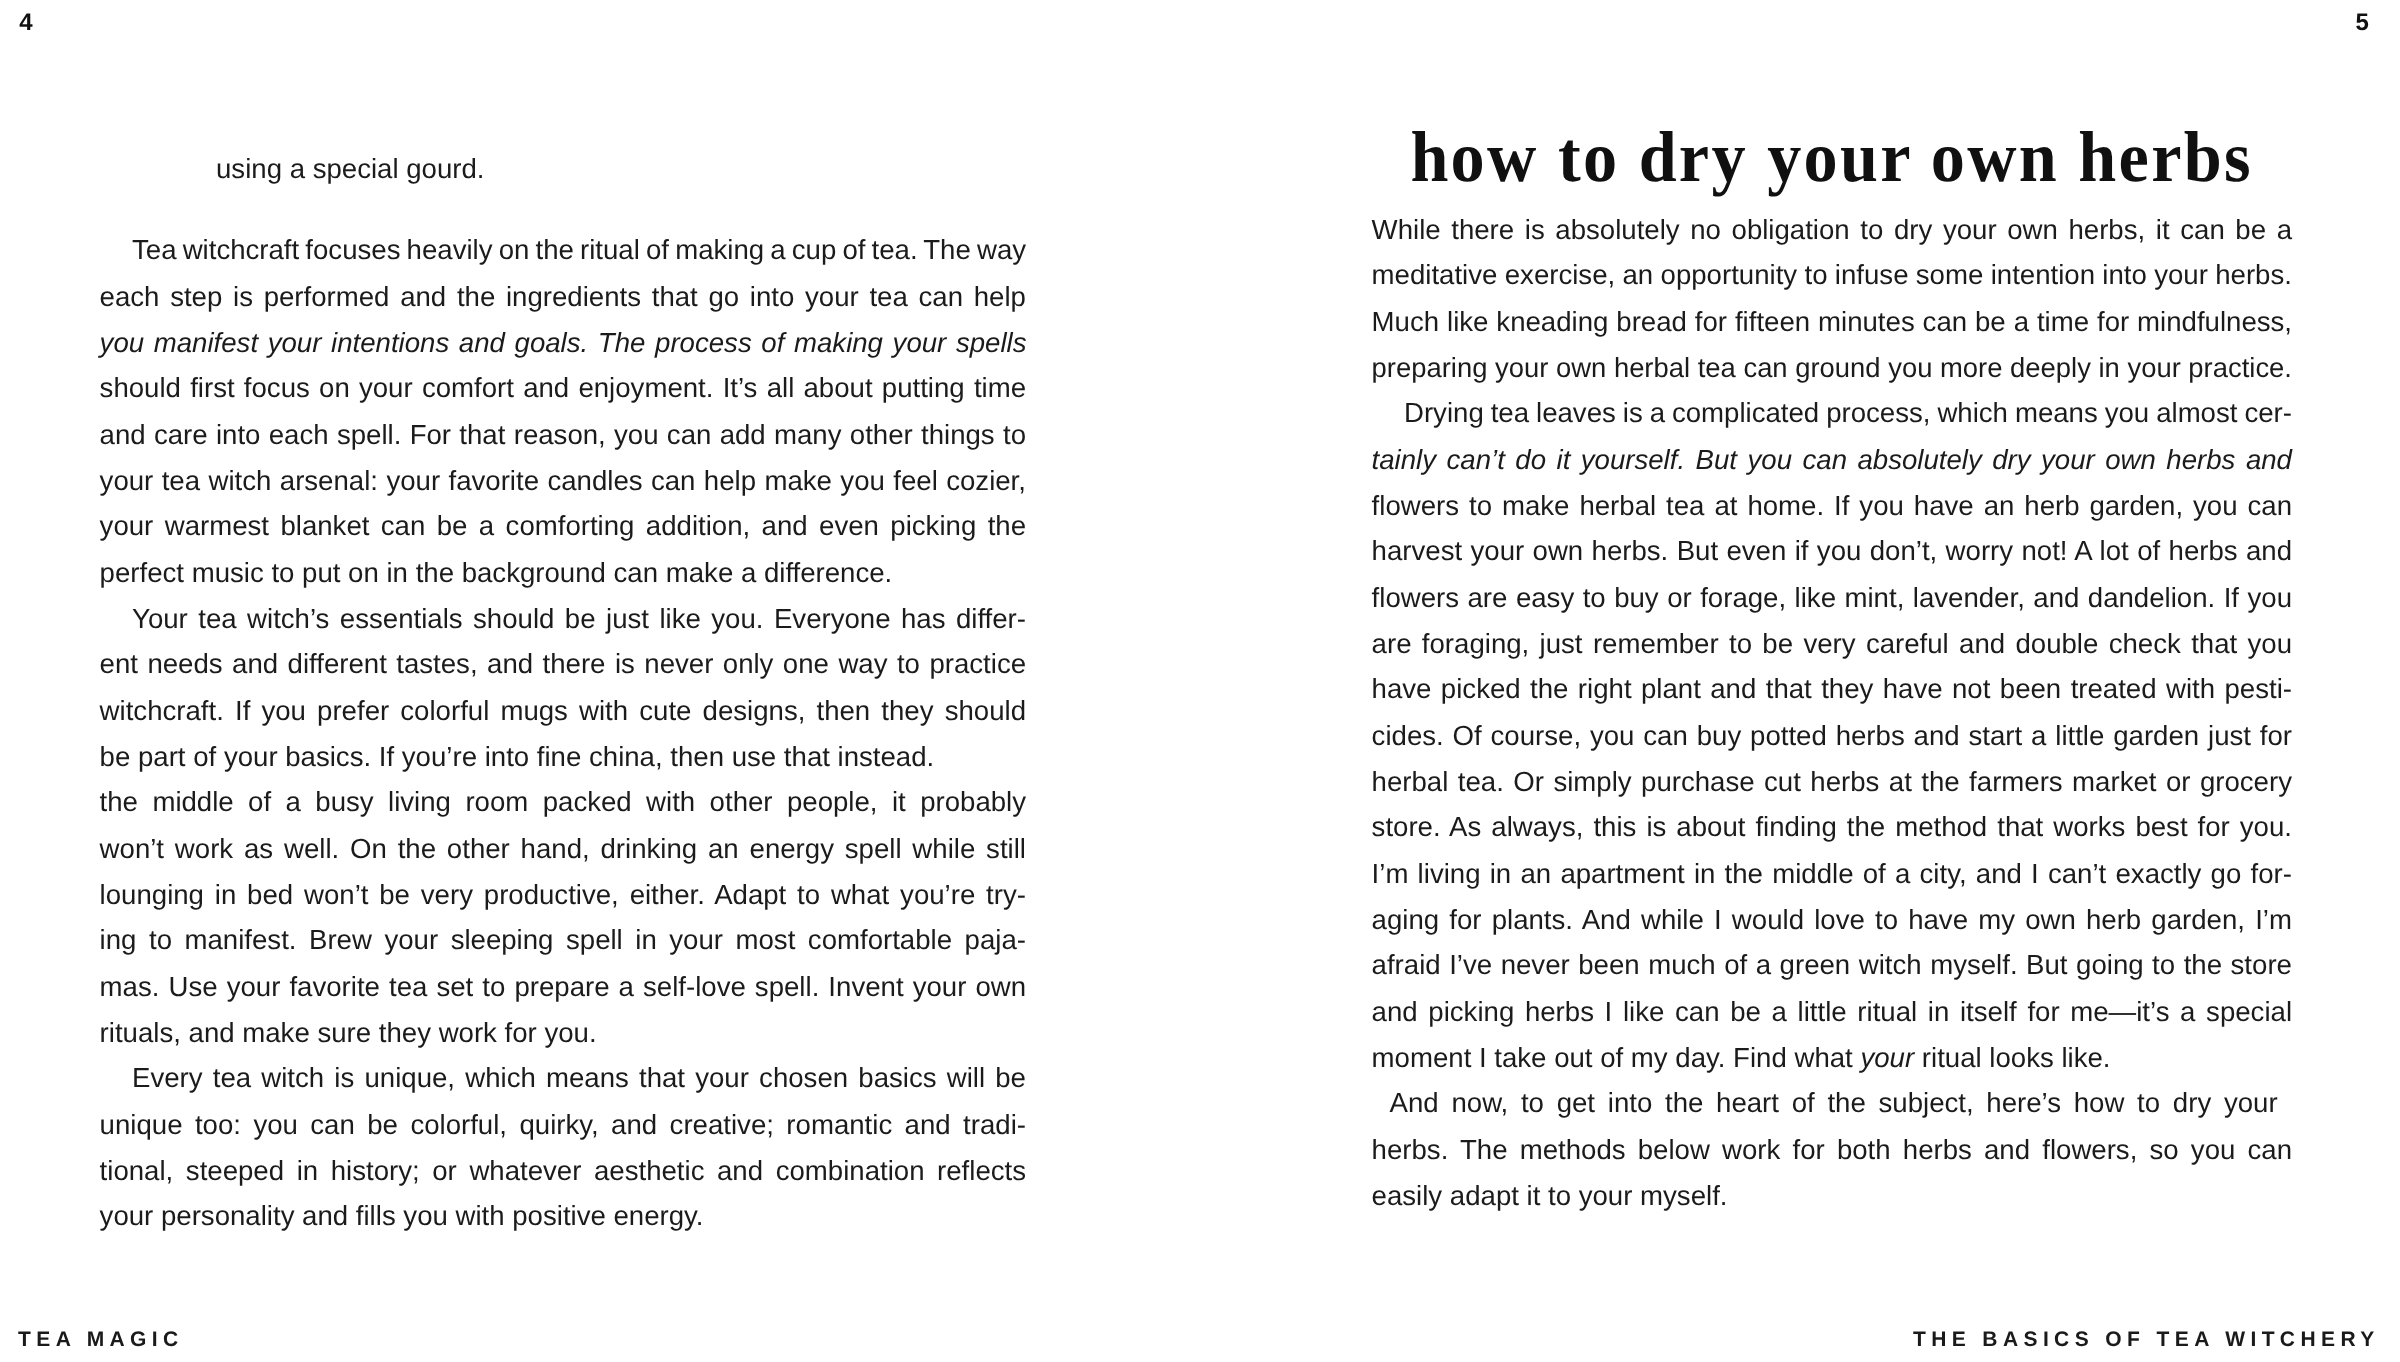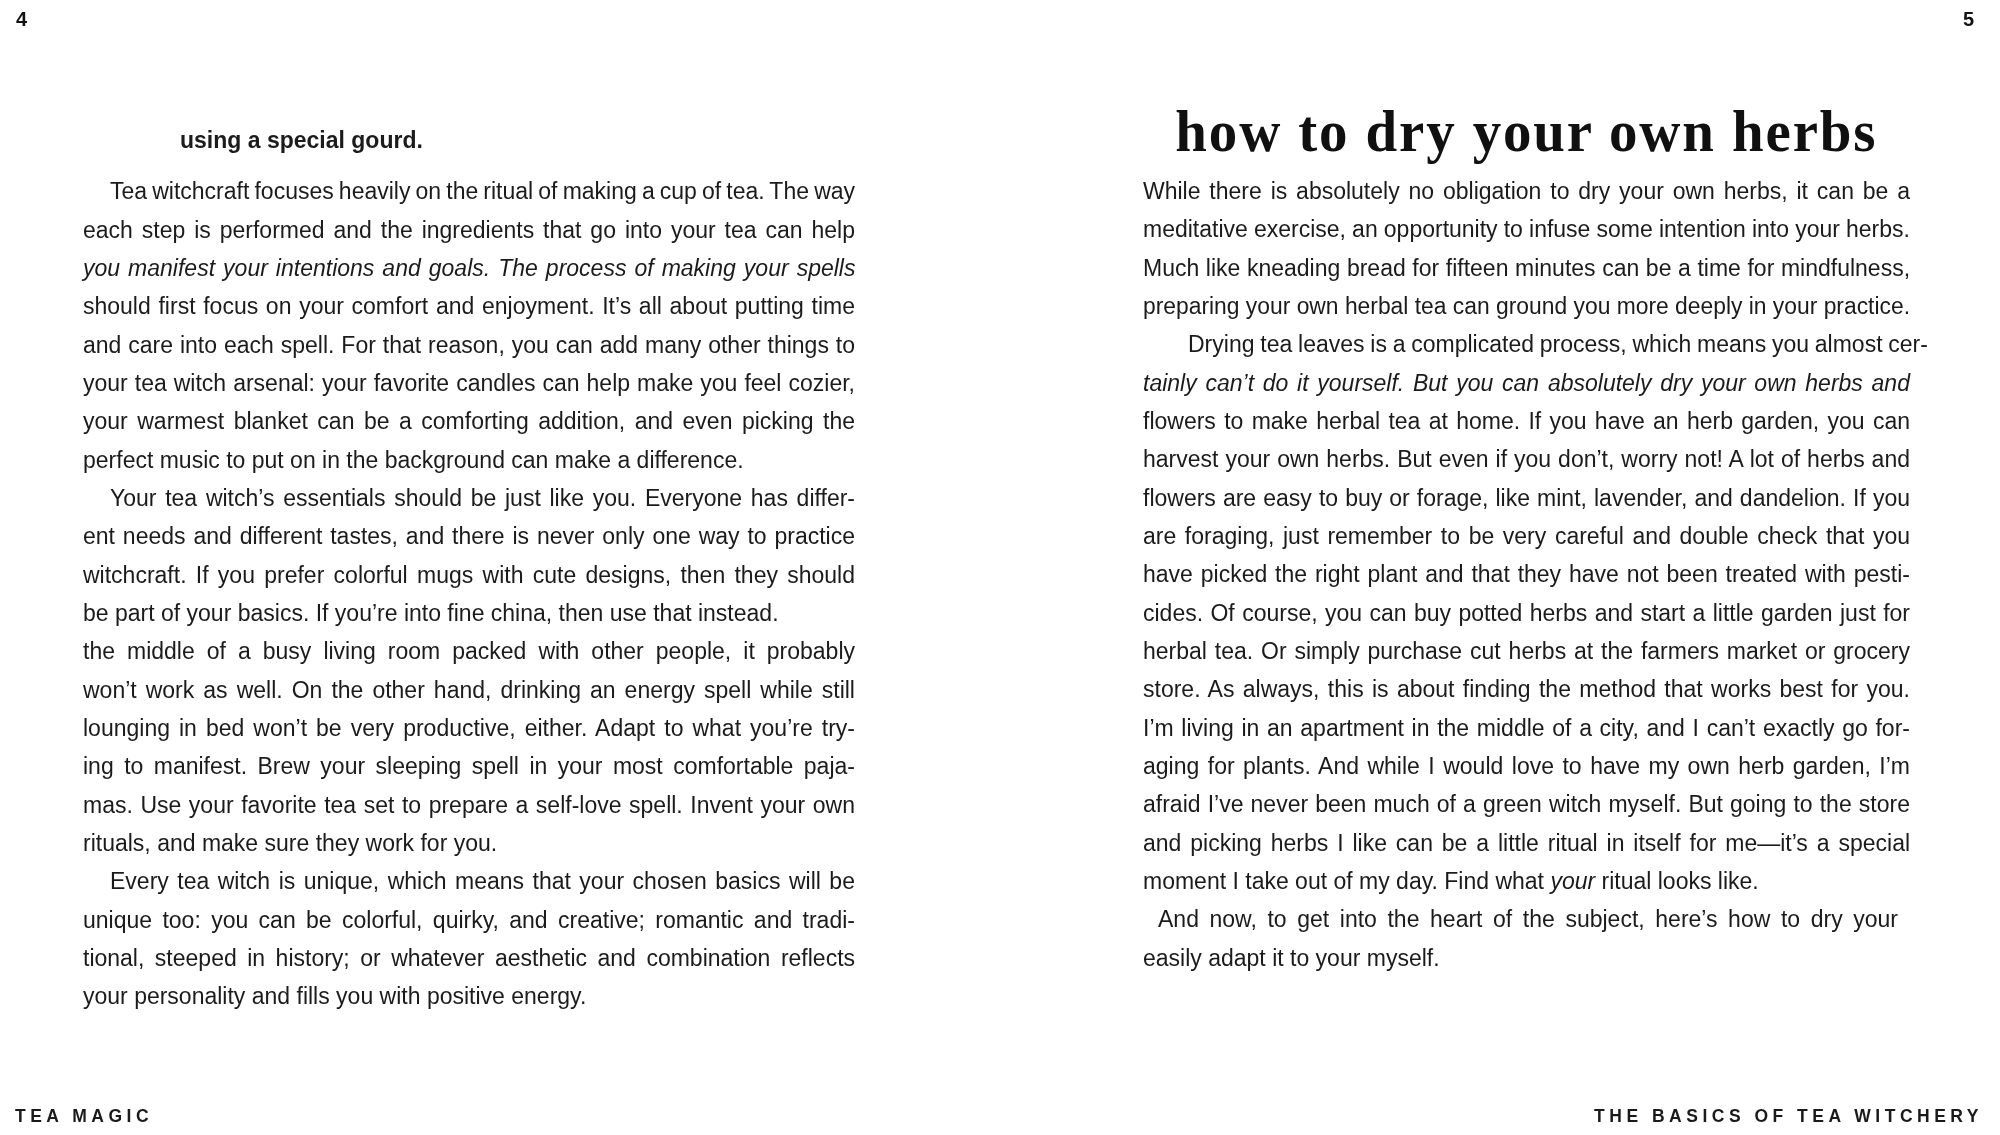--- a/index.html
+++ b/index.html
@@ -19,23 +19,22 @@
   }
   #pn-left  { left:16px; }
   #pn-right { right:26px; }
 
   .column { position:absolute; font-size:23px; }
   #col-left  { left:83px;  top:121px; width:772px; }
   #col-right { left:1143px; top:172px; width:767px; }
 
   .kicker {
     height:38.33px; line-height:38.33px;
-    padding-left:97px; margin-bottom:13px;
+    padding-left:97px; margin-bottom:30px;
     white-space:nowrap;
-    font-weight:bold;
   }
   .para { margin:0; }
   .line { height:38.33px; line-height:38.33px; white-space:nowrap; }
   .ln   { display:inline-block; white-space:nowrap; }
   .ln i { font-style:italic; }
 
   .heading {
     position:absolute; left:1143px; top:100px; width:767px;
     text-align:center; white-space:nowrap;
     font-family:"Liberation Serif", serif;
@@ -103,38 +102,39 @@
 
   <div class="column" id="col-right">
     <div>
         <div class="para">
           <div class="line"><span class="ln" style="word-spacing: 2.46px;">While there is absolutely no obligation to dry your own herbs, it can be a</span></div>
           <div class="line"><span class="ln" style="word-spacing: -0.27px;">meditative exercise, an opportunity to infuse some intention into your herbs.</span></div>
           <div class="line"><span class="ln" style="word-spacing: 0.21px;">Much like kneading bread for fifteen minutes can be a time for mindfulness,</span></div>
           <div class="line"><span class="ln" style="transform: scaleX(0.9932); transform-origin: 0px 50%;">preparing your own herbal tea can ground you more deeply in your practice.</span></div>
         </div>
         <div class="para">
-          <div class="line"><span class="ln" style="margin-left: 45px; word-spacing: -0.6px;">Drying tea leaves is a complicated process, which means you almost cer-</span></div>
+          <div class="line"><span class="ln" style="margin-left: 27px; word-spacing: -0.6px;">Drying tea leaves is a complicated process, which means you almost cer-</span></div>
           <div class="line"><span class="ln" style="word-spacing: 2.35px; font-style: italic;">tainly can’t do it yourself. But you can absolutely dry your own herbs and</span></div>
           <div class="line"><span class="ln" style="word-spacing: 1.91px;">flowers to make herbal tea at home. If you have an herb garden, you can</span></div>
           <div class="line"><span class="ln" style="word-spacing: 0.59px;">harvest your own herbs. But even if you don’t, worry not! A lot of herbs and</span></div>
           <div class="line"><span class="ln" style="word-spacing: 0.68px;">flowers are easy to buy or forage, like mint, lavender, and dandelion. If you</span></div>
           <div class="line"><span class="ln" style="word-spacing: 2.23px;">are foraging, just remember to be very careful and double check that you</span></div>
           <div class="line"><span class="ln" style="word-spacing: 1.46px;">have picked the right plant and that they have not been treated with pesti-</span></div>
           <div class="line"><span class="ln" style="word-spacing: 1px;">cides. Of course, you can buy potted herbs and start a little garden just for</span></div>
           <div class="line"><span class="ln" style="word-spacing: 1.49px;">herbal tea. Or simply purchase cut herbs at the farmers market or grocery</span></div>
           <div class="line"><span class="ln" style="word-spacing: 1.96px;">store. As always, this is about finding the method that works best for you.</span></div>
           <div class="line"><span class="ln" style="word-spacing: 1.3px;">I’m living in an apartment in the middle of a city, and I can’t exactly go for-</span></div>
           <div class="line"><span class="ln" style="word-spacing: 2.09px;">aging for plants. And while I would love to have my own herb garden, I’m</span></div>
           <div class="line"><span class="ln" style="word-spacing: 0.72px;">afraid I’ve never been much of a green witch myself. But going to the store</span></div>
           <div class="line"><span class="ln" style="word-spacing: 2.5px;">and picking herbs I like can be a little ritual in itself for me—it’s a special</span></div>
           <div class="line"><span class="ln">moment I take out of my day. Find what <i>your</i> ritual looks like.</span></div>
         </div>
         <div class="para">
           <div class="line"><span class="ln" style="margin-left: 15px; word-spacing: 4.21px;">And now, to get into the heart of the subject, here’s how to dry your</span></div>
+          <div class="line"><span class="ln" style="word-spacing: 3.76px;">herbs. The methods below work for both herbs and flowers, so you can</span></div>
           <div class="line"><span class="ln">easily adapt it to your myself.</span></div>
         </div>
       </div>
   </div>
 
   <div class="footer" id="footer-left">TEA MAGIC</div>
 
   <div class="footer" id="footer-right">THE BASICS OF TEA WITCHERY</div>
 
 </div>

